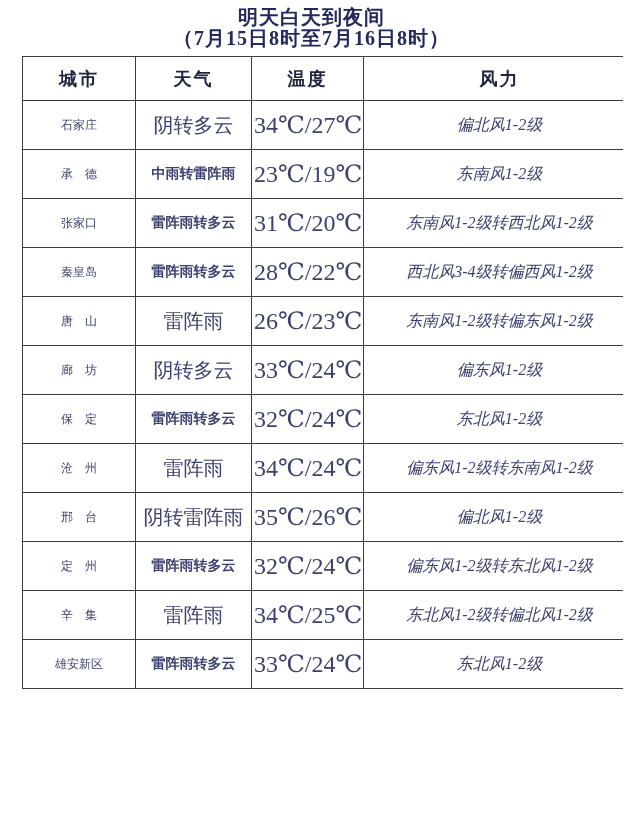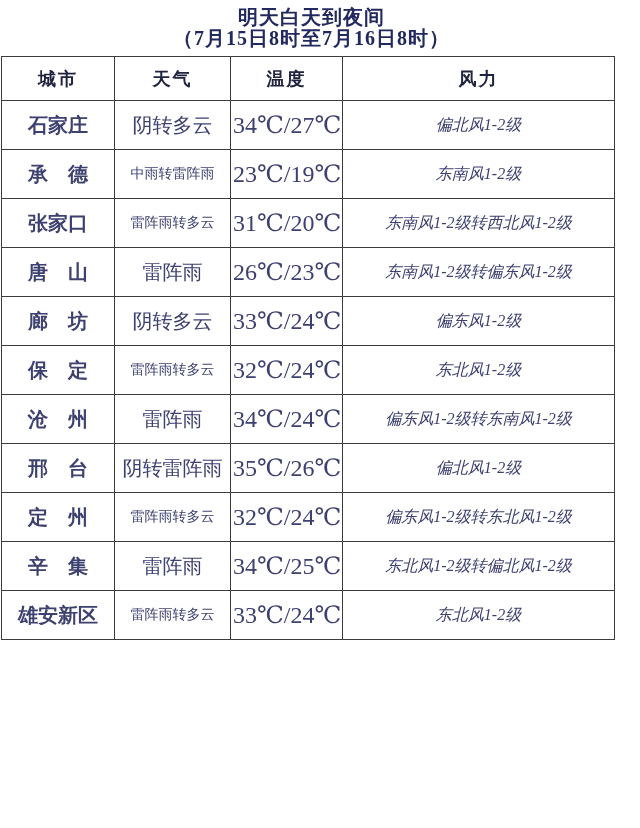--- a/index.html
+++ b/index.html
@@ -21,21 +21,21 @@
   }
   .title-line {
     font-size: 20px;
     line-height: 21px;
     font-weight: bold;
     color: var(--title-navy, #22295e);
     letter-spacing: 1px;
   }
   table.forecast {
     position: absolute;
-    left: 1px;
+    left: 22px;
     top: 56px;
     width: 613px;
     border-collapse: collapse;
     table-layout: fixed;
   }
   table.forecast th,
   table.forecast td {
     border: 1px solid var(--border-color, #3c3c3c);
     text-align: center;
     vertical-align: middle;
@@ -48,28 +48,28 @@
     font-size: 18px;
     font-weight: bold;
     color: var(--header-ink, #20243f);
     letter-spacing: 2px;
   }
   table.forecast td {
     height: 48px;
     color: var(--text-navy, #3d4170);
   }
   td.city {
-    font-size: 20px;
-    font-weight: bold;
+    font-size: 12px;
   }
   td.weather {
     font-size: 20px;
   }
   td.weather.small {
     font-size: 14px;
+    font-weight: bold;
   }
   td.temp {
     font-size: 24px;
     color: var(--temp-red, #c23b35);
   }
   td.wind {
     font-size: 16px;
     font-style: italic;
   }
 </style>
@@ -111,20 +111,26 @@
           <td class="temp">23℃/19℃</td>
           <td class="wind">东南风1-2级</td>
         </tr>
         <tr>
           <td class="city">张家口</td>
           <td class="weather small">雷阵雨转多云</td>
           <td class="temp">31℃/20℃</td>
           <td class="wind">东南风1-2级转西北风1-2级</td>
         </tr>
         <tr>
+          <td class="city">秦皇岛</td>
+          <td class="weather small">雷阵雨转多云</td>
+          <td class="temp">28℃/22℃</td>
+          <td class="wind">西北风3-4级转偏西风1-2级</td>
+        </tr>
+        <tr>
           <td class="city">唐　山</td>
           <td class="weather">雷阵雨</td>
           <td class="temp">26℃/23℃</td>
           <td class="wind">东南风1-2级转偏东风1-2级</td>
         </tr>
         <tr>
           <td class="city">廊　坊</td>
           <td class="weather">阴转多云</td>
           <td class="temp">33℃/24℃</td>
           <td class="wind">偏东风1-2级</td>

